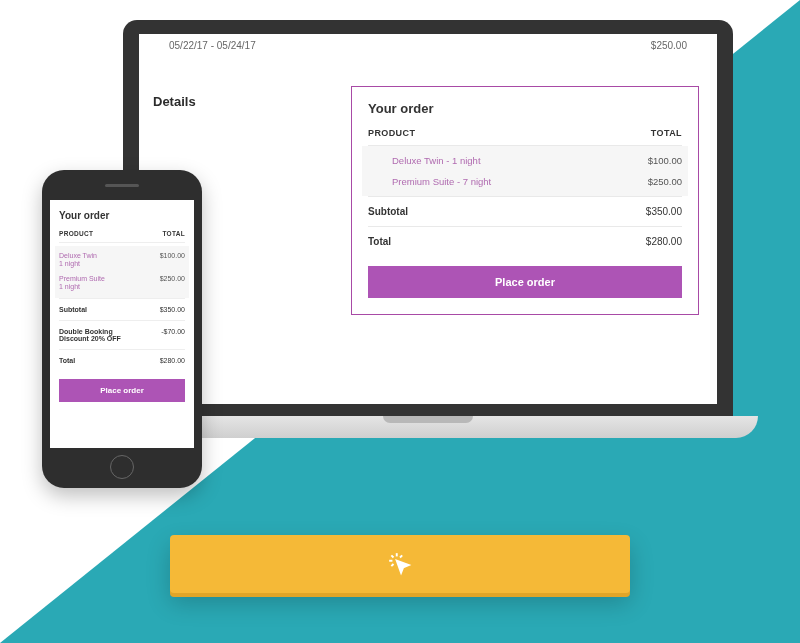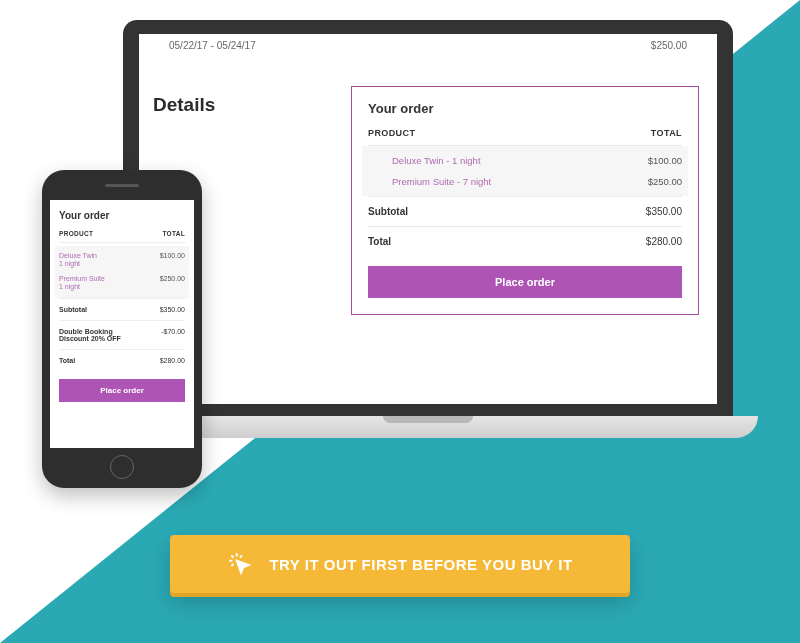--- a/index.html
+++ b/index.html
@@ -33,21 +33,21 @@
   position: absolute; left: 0; top: 396px; width: 660px; height: 22px;
   background: linear-gradient(#e5e5e5,#cfcfcf);
   border-radius: 0 0 26px 26px;
 }
 .laptop-notch {
   position:absolute; left:50%; top:396px; transform:translateX(-50%);
   width:90px; height:7px; background:#b8b8b8; border-radius:0 0 8px 8px;
 }
 .l-top { position:absolute; top:0; left:0; right:0; padding:6px 30px 4px; font-size:10px; color:#666; display:flex; justify-content:space-between;text-align:right;}
 .l-total70 { text-align:right; color:#333; font-size:10px; padding:4px 30px 12px;}
-.l-details { position:absolute; left:14px; top:60px; font-weight:700; font-size:19px; color:#2b2b2b;}
+.l-details { position:absolute; left:14px; top:60px; font-weight:700; font-size:13px; color:#2b2b2b;}
 .l-zip { position:absolute; left:-30px; top:300px; font-size:10px; color:#444;}
 .order-box {
   position:absolute; right:18px; top:52px; width:348px;
   border:1px solid #a84aa6; padding:14px 16px 16px; background:#fff;
 }
 .order-title { font-weight:700; font-size:13px; margin-bottom:12px;}
 .order-head { font-weight:700; font-size:9px; letter-spacing:.4px; border-bottom:1px solid #e9e9e9; padding-bottom:7px; margin-bottom:2px;}
 .order-products { background:#f6f6f6; margin: -2px -6px 0; padding: 4px 6px;}
 .prod-row { display:flex; justify-content:space-between; padding:5px 0; font-size:9.5px;}
 .prod-name { color:#b06bb0;padding-left:24px;}
@@ -183,14 +183,13 @@
 
 <button class="cta">
   <svg width="26" height="26" viewBox="0 0 24 24" fill="none" stroke="#fff" stroke-width="1.8">
     <path d="M9 9 L20 13 L15 15 L13 20 Z" fill="#fff" stroke="#fff"></path>
     <line x1="9" y1="2" x2="9" y2="5"></line>
     <line x1="2" y1="9" x2="5" y2="9"></line>
     <line x1="4" y1="4" x2="6" y2="6"></line>
     <line x1="14" y1="4" x2="12" y2="6"></line>
     <line x1="4" y1="14" x2="6" y2="12"></line>
   </svg>
-  <span>TRY IT OUT FIRST BEFORE YOU BUY IT</span>
 </button>
 
 </body></html>

